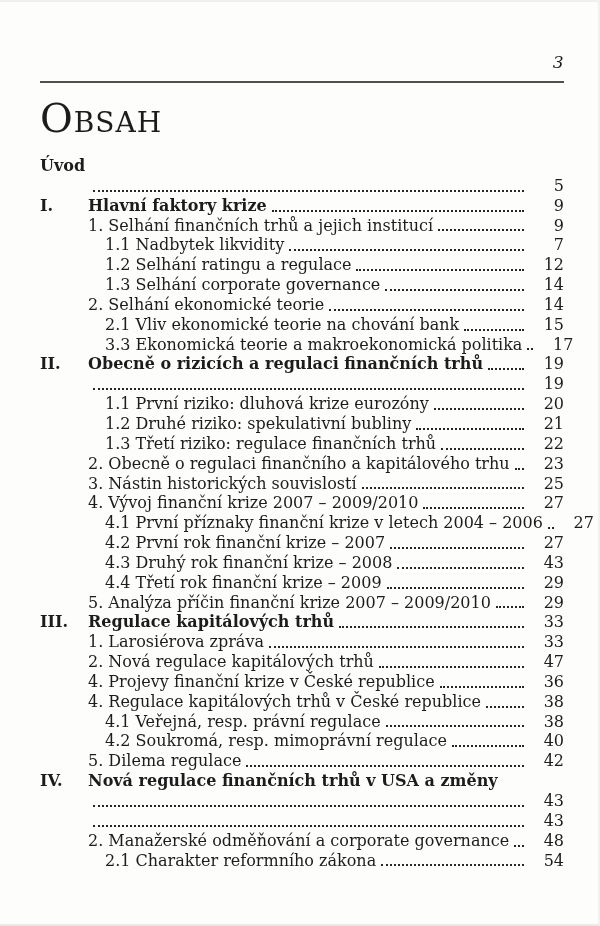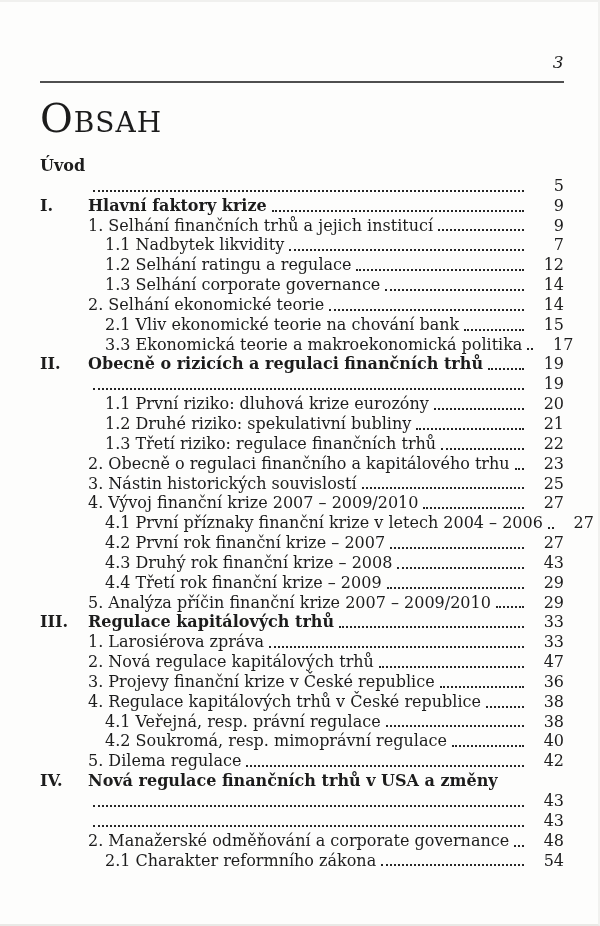--- a/index.html
+++ b/index.html
@@ -178,21 +178,21 @@
         <span class="label">1. Larosiérova zpráva</span>
         <span class="leader"></span>
         <span class="pg">33</span>
       </div>
       <div class="row l1">
         <span class="label">2. Nová regulace kapitálových trhů</span>
         <span class="leader"></span>
         <span class="pg">47</span>
       </div>
       <div class="row l1">
-        <span class="label">3. Projevy finanční krize v České republice</span>
+        <span class="label">4. Projevy finanční krize v České republice</span>
         <span class="leader"></span>
         <span class="pg">36</span>
       </div>
       <div class="row l1">
         <span class="label">4. Regulace kapitálových trhů v České republice</span>
         <span class="leader"></span>
         <span class="pg">38</span>
       </div>
       <div class="row l2">
         <span class="label">4.1 Veřejná, resp. právní regulace</span>

